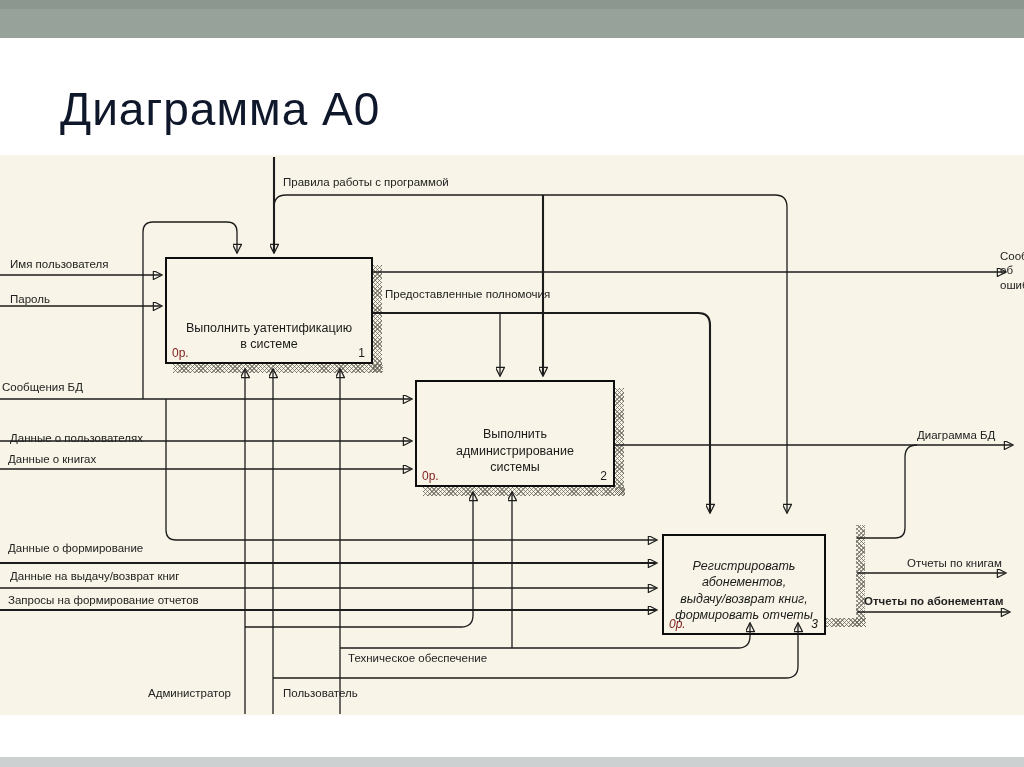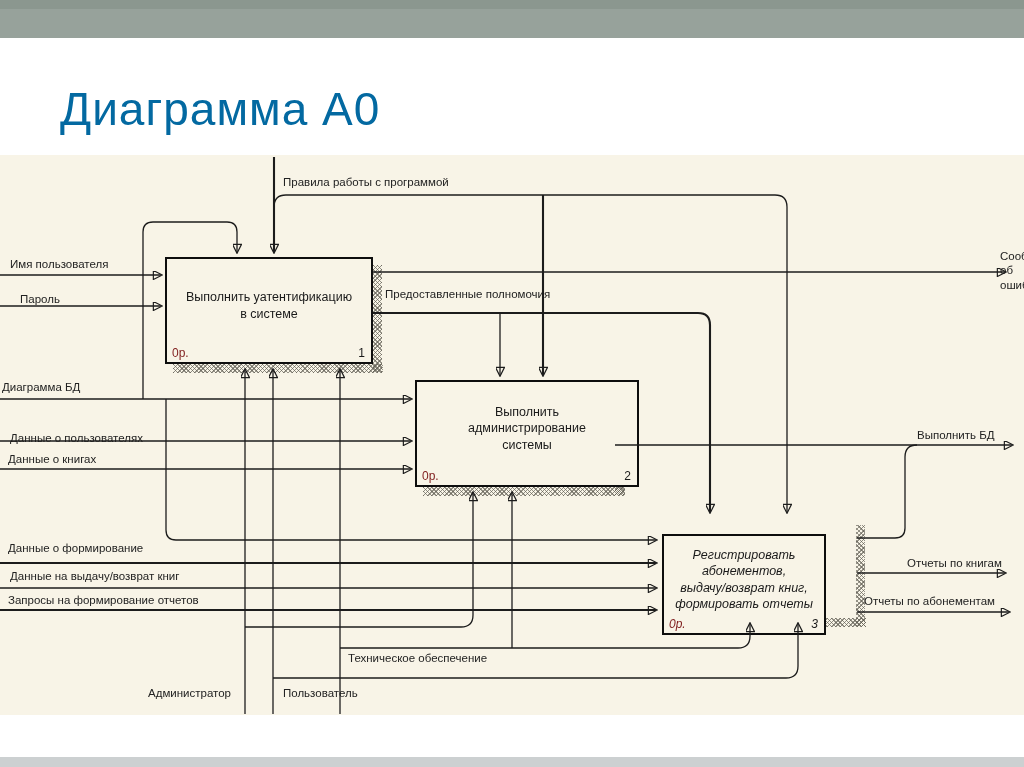--- a/index.html
+++ b/index.html
@@ -5,35 +5,35 @@
   html,body{margin:0;padding:0;}
   body{
     width:1024px;height:767px;position:relative;overflow:hidden;
     background:#ffffff;font-family:"Liberation Sans",sans-serif;
   }
   
   .top-bar{position:absolute;left:0;top:0;width:1024px;height:38px;background:#97a29b;}
   .top-bar-dark{position:absolute;left:0;top:0;width:1024px;height:9px;background:#8b978f;}
   .slide-title{
     position:absolute;left:60px;top:82px;margin:0;
-    font-size:46px;font-weight:400;letter-spacing:1px;color:#0369a1;
+    font-size:46px;font-weight:400;letter-spacing:1px;color:#0f172a;
     font-family:"Liberation Sans",sans-serif;
   }
   .bottom-strip{position:absolute;left:0;top:757px;width:1024px;height:10px;background:#ccd0d1;}
   
   .canvas{position:absolute;left:0;top:155px;width:1024px;height:560px;background:#f8f4e7;}
   
   .lbl{
     position:absolute;font-size:11.5px;line-height:1.25;color:#222;
     white-space:pre-line;font-family:"Liberation Sans",sans-serif;
   }
   
   .pbox{
     position:absolute;border:2px solid #0d0d0d;background:#f8f4e7;
-    display:flex;align-items:center;justify-content:center;text-align:center;
+    display:flex;align-items:flex-end;justify-content:center;text-align:center;
     box-sizing:border-box;z-index:3;
   }
   .pbox .ptitle{
     font-size:12.5px;line-height:1.3;color:#1a1a1a;white-space:pre-line;
     padding:0 6px 10px 6px;
   }
   .pbox .pcost{position:absolute;left:5px;bottom:2px;font-size:12px;color:#7f1d1d;}
   .pbox .pnum{position:absolute;right:6px;bottom:2px;font-size:12px;color:#1a1a1a;}
   
   .shadow{
@@ -63,50 +63,50 @@
 <div class="shadow" style="left:423px;top:487px;width:202px;height:9px;"></div>
 <div class="shadow" style="left:856px;top:525px;width:9px;height:101px;"></div>
 <div class="shadow" style="left:670px;top:618px;width:196px;height:9px;"></div>
 
 <div class="pbox" style="left:165px;top:257px;width:208px;height:107px;">
   <div class="ptitle">Выполнить уатентификацию
 в системе</div>
   <div class="pcost">0р.</div>
   <div class="pnum">1</div>
 </div>
-<div class="pbox" style="left:415px;top:380px;width:224px;height:107px;">
+<div class="pbox" style="left:415px;top:380px;width:200px;height:107px;">
   <div class="ptitle">Выполнить
 администрирование
 системы</div>
   <div class="pcost">0р.</div>
   <div class="pnum">2</div>
 </div>
 <div class="pbox" style="left:662px;top:534px;width:164px;height:101px;font-style:italic;">
   <div class="ptitle">Регистрировать абонементов,
 выдачу/возврат книг,
 формировать отчеты</div>
   <div class="pcost">0р.</div>
   <div class="pnum">3</div>
 </div>
 
 <div class="lbl" style="left:283px;top:175px;">Правила работы с программой</div>
 <div class="lbl" style="left:10px;top:257px;">Имя пользователя</div>
-<div class="lbl" style="left:20px;top:292px;">Пароль</div>
-<div class="lbl" style="left:2px;top:380px;">Диаграмма БД</div>
+<div class="lbl" style="left:10px;top:292px;">Пароль</div>
+<div class="lbl" style="left:2px;top:380px;">Сообщения БД</div>
 <div class="lbl" style="left:10px;top:424px;margin-top:7px;">Данные о пользователях</div>
 <div class="lbl" style="left:8px;top:452px;">Данные о книгах</div>
 <div class="lbl" style="left:8px;top:541px;">Данные о формирование</div>
 <div class="lbl" style="left:10px;top:569px;">Данные на выдачу/возврат книг</div>
 <div class="lbl" style="left:8px;top:593px;">Запросы на формирование отчетов</div>
 <div class="lbl" style="left:385px;top:287px;">Предоставленные полномочия</div>
 <div class="lbl" style="left:963px;top:249px;margin-left:37px;">Сообщения об
 ошибках</div>
-<div class="lbl" style="left:917px;top:428px;">Выполнить БД</div>
+<div class="lbl" style="left:917px;top:428px;">Диаграмма БД</div>
 <div class="lbl" style="left:907px;top:556px;">Отчеты по книгам</div>
-<div class="lbl" style="left:864px;top:594px;">Отчеты по абонементам</div>
+<div class="lbl" style="left:864px;top:594px;font-weight:bold;">Отчеты по абонементам</div>
 <div class="lbl" style="left:348px;top:651px;">Техническое обеспечение</div>
 <div class="lbl" style="left:148px;top:686px;">Администратор</div>
 <div class="lbl" style="left:283px;top:686px;">Пользователь</div>
 
 <svg class="wires" width="1024" height="767" viewBox="0 0 1024 767">
   <defs>
     <marker id="arr" viewBox="0 0 10 10" refX="8.5" refY="5" markerUnits="userSpaceOnUse" markerWidth="11" markerHeight="9" orient="auto">
       <path d="M0,0 L10,5 L0,10 Z" fill="#111"></path>
     </marker>
   </defs>

